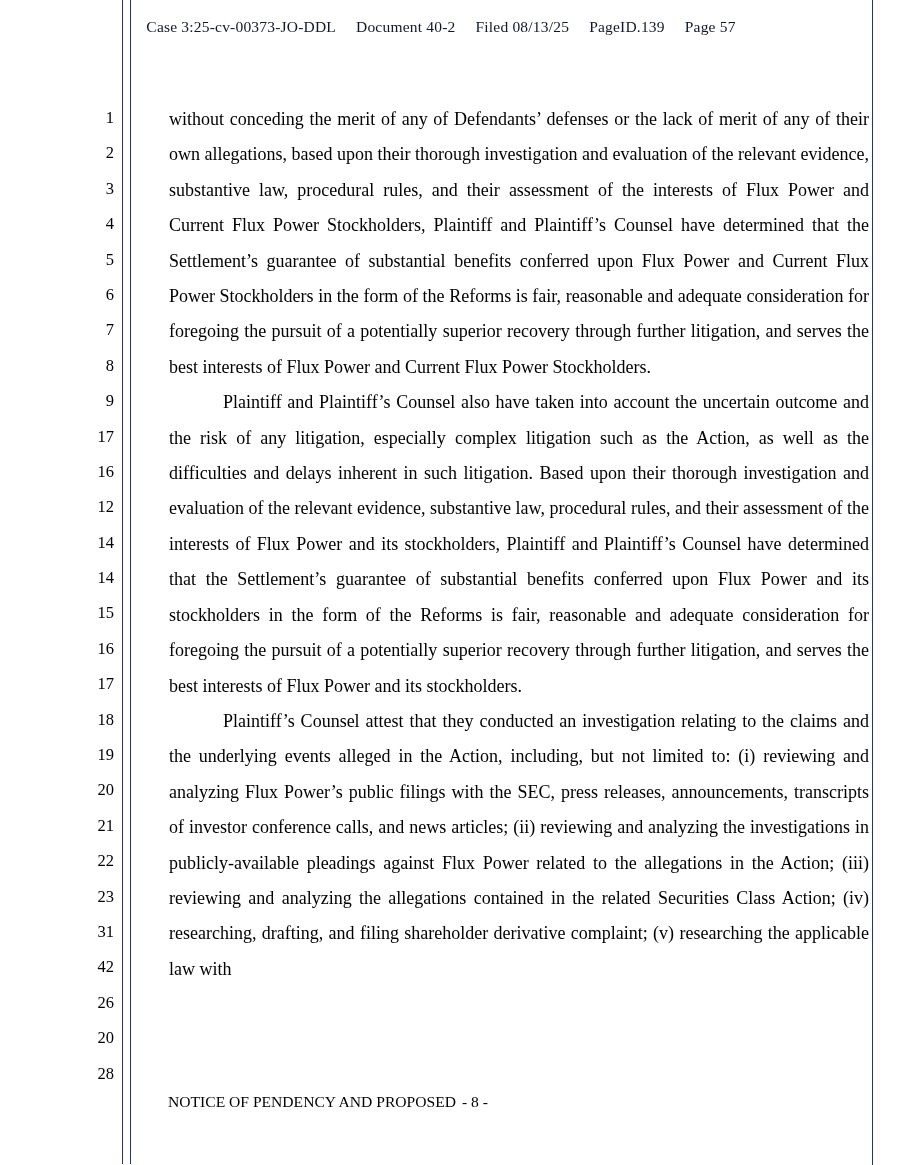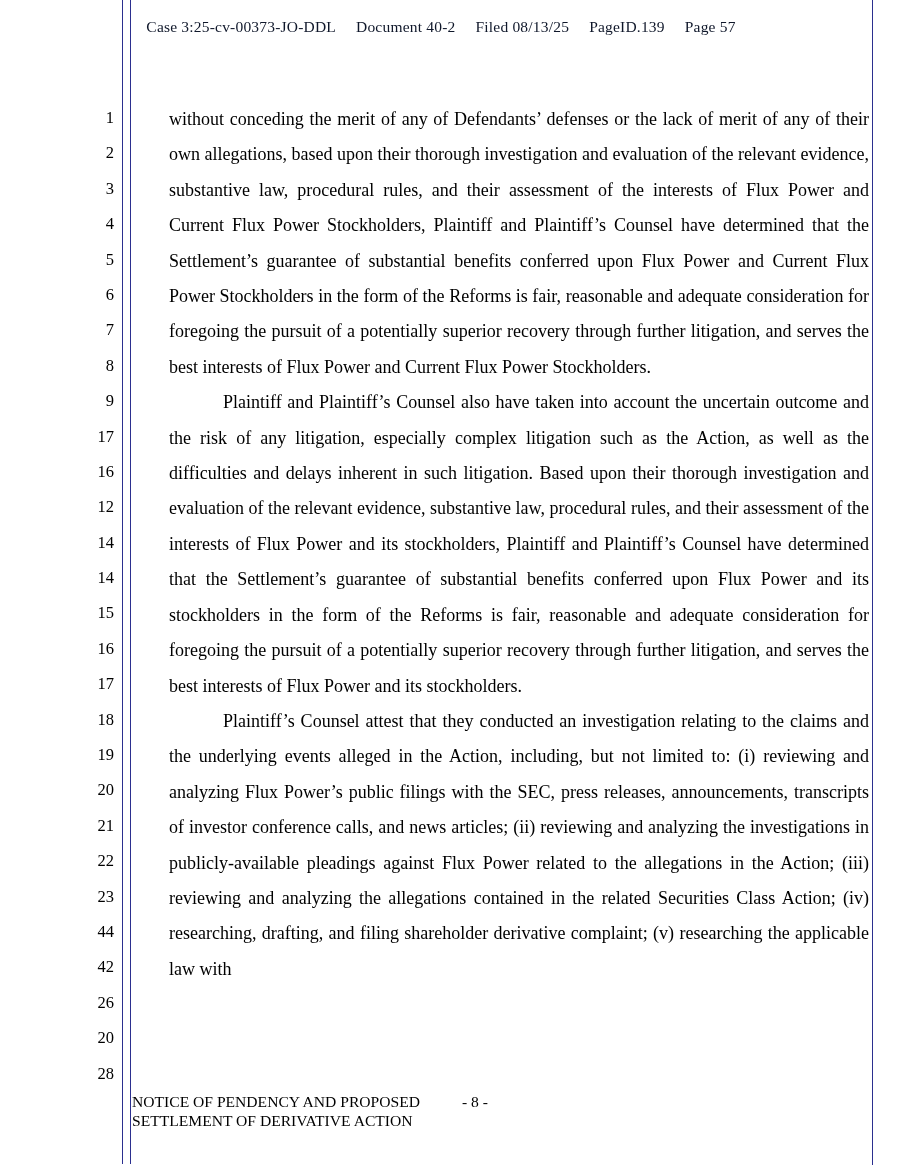--- a/index.html
+++ b/index.html
@@ -88,21 +88,21 @@
     font-size: 15.6px;
     line-height: 19px;
   }
   .footer-row {
     display: flex;
     align-items: flex-start;
   }
   .footer-left {
     width: 330px;
   }
-  .footer-left .l1, .footer-left .l2 { display: block; }
+  .footer-left .l1, .footer-left .l2 { display: block; padding-left: 36px; }
   .footer-page {
     width: 90px;
     text-align: left;
     padding-top: 0px;
   }
   .footer-right {
     flex: 1;
     text-align: right;
     padding-right: 44px;
   }
@@ -146,36 +146,35 @@
   <div class="ln">14</div>
   <div class="ln">15</div>
   <div class="ln">16</div>
   <div class="ln">17</div>
   <div class="ln">18</div>
   <div class="ln">19</div>
   <div class="ln">20</div>
   <div class="ln">21</div>
   <div class="ln">22</div>
   <div class="ln">23</div>
-  <div class="ln">44</div>
+  <div class="ln">31</div>
   <div class="ln">42</div>
   <div class="ln">26</div>
   <div class="ln">20</div>
   <div class="ln">28</div>
 </div>
 
 <div class="body-block">
   <p>without conceding the merit of any of Defendants’ defenses or the lack of merit of any of their own allegations, based upon their thorough investigation and evaluation of the relevant evidence, substantive law, procedural rules, and their assessment of the interests of Flux Power and Current Flux Power Stockholders, Plaintiff and Plaintiff’s Counsel have determined that the Settlement’s guarantee of substantial benefits conferred upon Flux Power and Current Flux Power Stockholders in the form of the Reforms is fair, reasonable and adequate consideration for foregoing the pursuit of a potentially superior recovery through further litigation, and serves the best interests of Flux Power and Current Flux Power Stockholders.</p>
   <p class="indent">Plaintiff and Plaintiff’s Counsel also have taken into account the uncertain outcome and the risk of any litigation, especially complex litigation such as the Action, as well as the difficulties and delays inherent in such litigation.  Based upon their thorough investigation and evaluation of the relevant evidence, substantive law, procedural rules, and their assessment of the interests of Flux Power and its stockholders, Plaintiff and Plaintiff’s Counsel have determined that the Settlement’s guarantee of substantial benefits conferred upon Flux Power and its stockholders in the form of the Reforms is fair, reasonable and adequate consideration for foregoing the pursuit of a potentially superior recovery through further litigation, and serves the best interests of Flux Power and its stockholders.</p>
   <p class="indent">Plaintiff’s Counsel attest that they conducted an investigation relating to the claims and the underlying events alleged in the Action, including, but not limited to: (i) reviewing and analyzing Flux Power’s public filings with the SEC, press releases, announcements, transcripts of investor conference calls, and news articles; (ii) reviewing and analyzing the investigations in publicly-available pleadings against Flux Power related to the allegations in the Action; (iii) reviewing and analyzing the allegations contained in the related Securities Class Action; (iv) researching, drafting, and filing shareholder derivative complaint; (v) researching the applicable law with</p>
 </div>
 
 <div class="footer">
   <div class="footer-row">
     <div class="footer-left">
       <span class="l1 sc">NOTICE OF PENDENCY AND PROPOSED</span>
-      <span class="l2 sc">SETTLEMENT OF DERIVATIVE ACTION</span>
     </div>
     <div class="footer-page">- 8 -</div>
   </div>
 </div>
 
 <div class="bottom-line"></div>
 
 </body></html>

